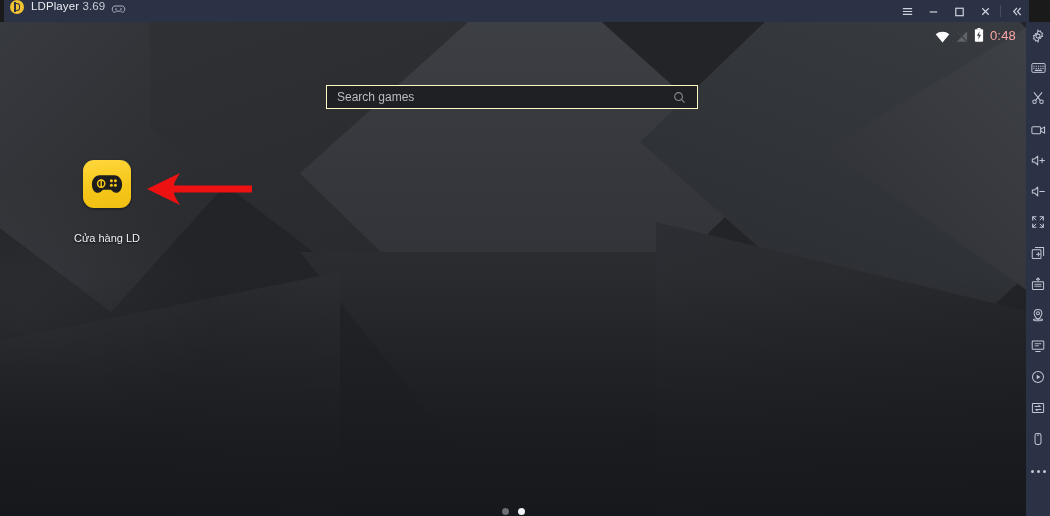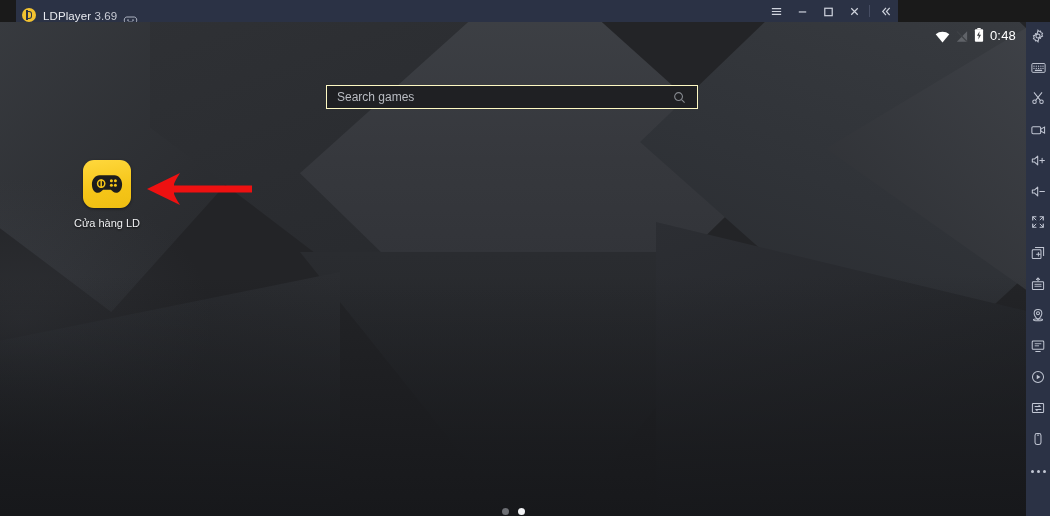--- a/index.html
+++ b/index.html
@@ -6,23 +6,23 @@
   html,body { width:1050px; height:516px; overflow:hidden; }
   body {
     font-family:"Liberation Sans", sans-serif;
     background:#1a1a1a;
     -webkit-font-smoothing:antialiased;
   }
   .app { position:relative; width:1050px; height:516px; }
 
   
   .titlebar {
-    position:absolute; top:0; left:16px; width:882px; height:22px;
+    position:absolute; top:0; left:4px; width:1025px; height:22px;
     background:#2b3245;
-    display:flex; align-items:flex-end;
+    display:flex; align-items:flex-start;
   }
   .tb-logo { width:14px; height:14px; margin-left:6px; flex:none; position:relative; }
   .tb-logo .ring {
     position:absolute; inset:0; border-radius:50%;
     background:#f2c230;
   }
   .tb-logo .inner {
     position:absolute; left:4px; top:3px; width:6px; height:8px;
     border:1.6px solid #2b3245; border-radius:0 3px 3px 0; border-left:none;
   }
@@ -119,21 +119,21 @@
 
   
   .statusbar {
     position:absolute; top:0; right:0; height:26px;
     display:flex; align-items:center; gap:6px; padding-right:10px;
     color:#ffffff;
   }
   .sb-wifi { width:15px; height:12px; display:block; }
   .sb-sig  { width:12px; height:13px; display:block; opacity:.42; }
   .sb-batt { width:10px; height:14px; display:block; }
-  .sb-time { font-size:13px; color:#ffffff; letter-spacing:.2px; }
+  .sb-time { font-size:13px; color:#fca5a5; letter-spacing:.2px; }
 
   
   .searchbar {
     position:absolute; left:326px; top:63px; width:372px; height:24px;
     background:#1f2023; border:1px solid #fef9c3;
     display:flex; align-items:center;
   }
   .search-input {
     flex:1; background:transparent; border:none; outline:none;
     color:#d4d6da; font-size:12px; font-family:"Liberation Sans", sans-serif;
@@ -147,21 +147,21 @@
     position:absolute; left:74px; top:138px; width:66px;
     display:flex; flex-direction:column; align-items:center;
   }
   .appicon .tile {
     width:48px; height:48px; border-radius:11px;
     background:linear-gradient(170deg,#ffd83d 0%, #f5c518 60%, #efbf12 100%);
     display:flex; align-items:center; justify-content:center;
     box-shadow:0 1px 3px rgba(0,0,0,.45);
   }
   .appicon .label {
-    margin-top:9px; font-size:11px; color:#f0f1f3; white-space:nowrap;
+    margin-top:24px; font-size:11px; color:#f0f1f3; white-space:nowrap;
     text-shadow:0 1px 2px rgba(0,0,0,.85);
   }
 
   
   .arrow { position:absolute; left:146px; top:148px; width:108px; height:38px; }
 
   
   .pagedots {
     position:absolute; left:0; right:0; top:486px;
     display:flex; justify-content:center; gap:9px;

